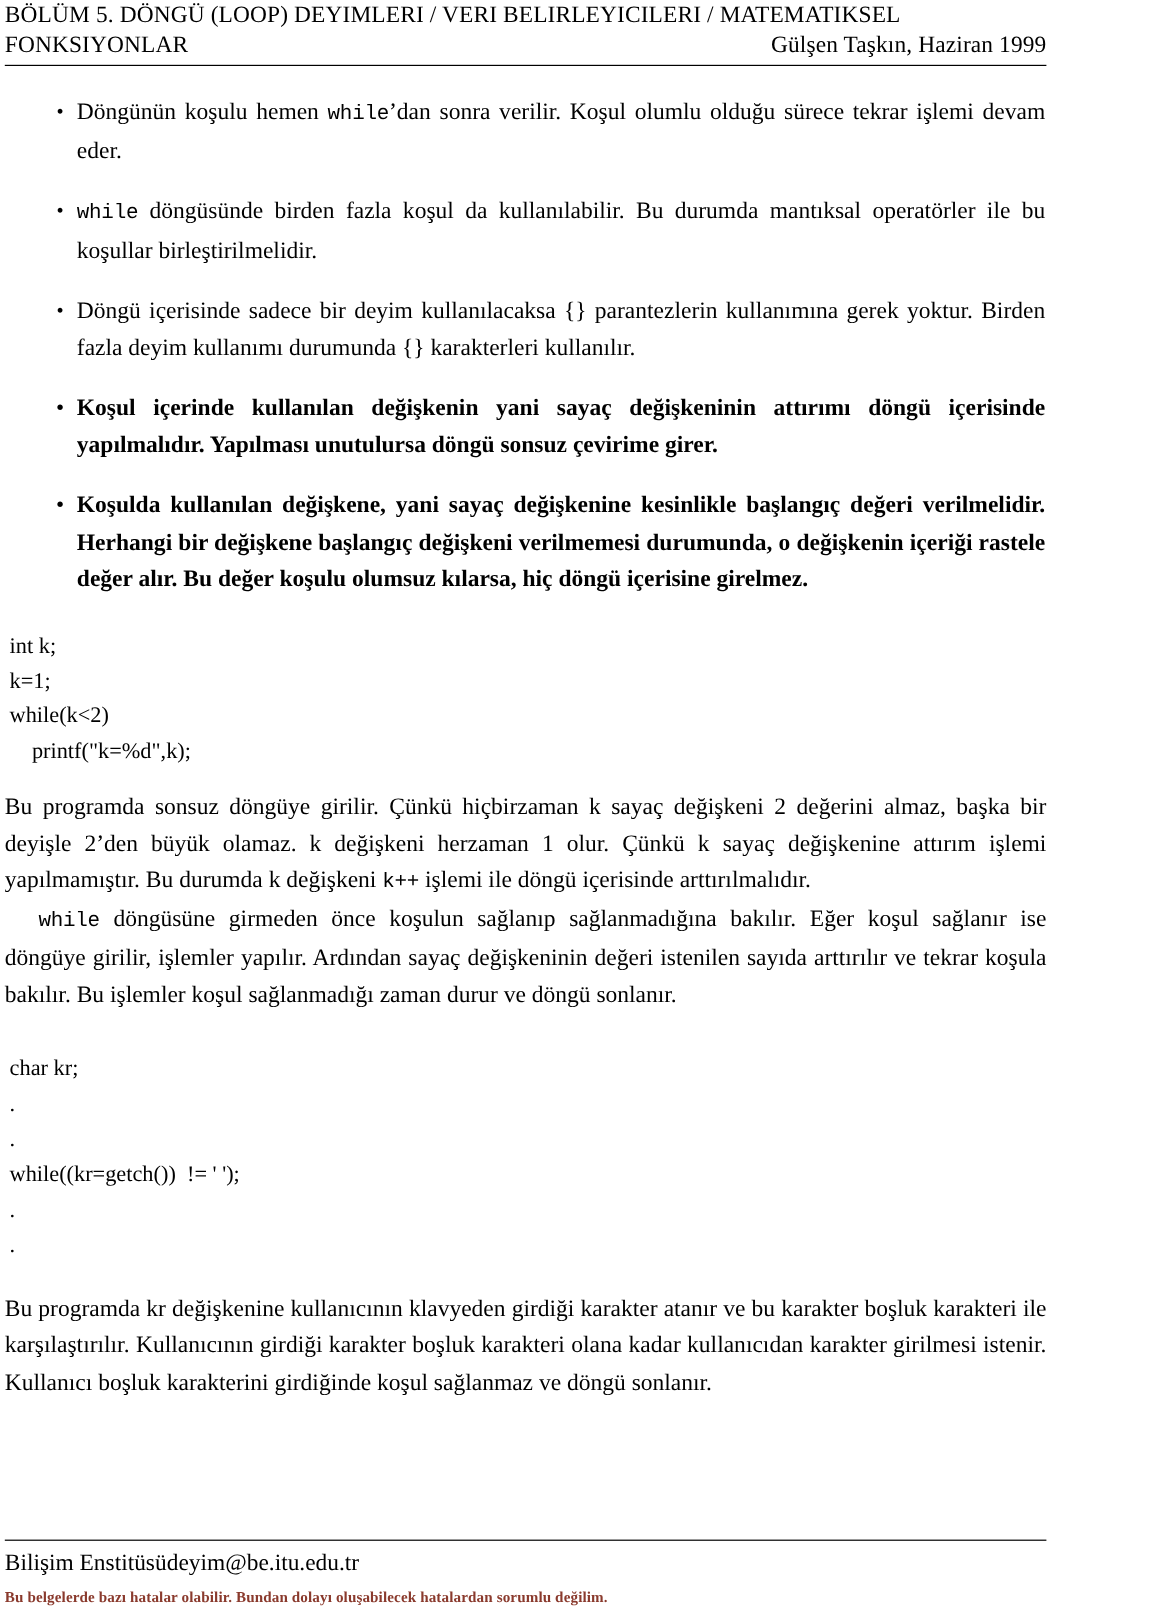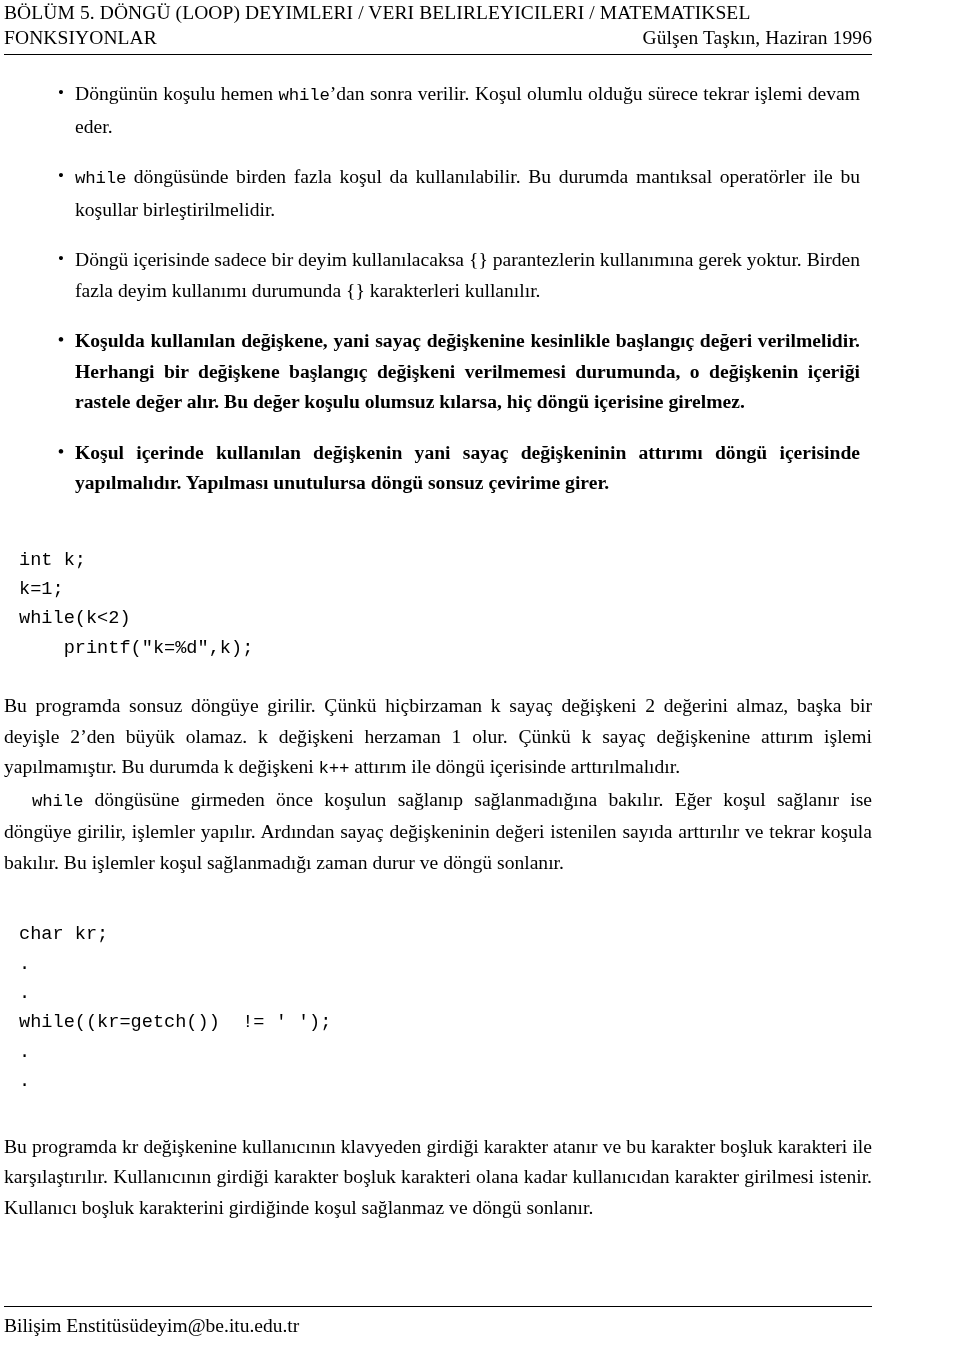--- a/index.html
+++ b/index.html
@@ -56,21 +56,21 @@
 
   
   .body-area {
     margin-top: 24px;
     font-size: 19.6px;
     line-height: 30.5px;
   }
 
   ul.bullets {
     list-style: none;
-    margin: 12px;
+    margin: 1px;
     padding: 0;
   }
   ul.bullets > li {
     position: relative;
     padding-left: 59px;
     margin: 0 0 20px 0;
     text-align: justify;
     text-justify: inter-word;
   }
   ul.bullets > li::before {
@@ -88,24 +88,24 @@
     margin-bottom: 0;
   }
 
   code, .mono {
     font-family: "Liberation Mono", "DejaVu Sans Mono", monospace;
     font-size: 17.4px;
     letter-spacing: -0.2px;
   }
 
   pre.codeblock {
-    font-family: Liberation Mono, monospace;
+    font-family: Liberation Serif, serif;
     font-size: 18.6px;
     line-height: 29.4px;
-    margin: 15px;
+    margin: 4px;
     padding: 0;
     white-space: pre;
     color: #000;
   }
 
   p.para {
     margin: 0;
     text-align: justify;
     text-justify: inter-word;
   }
@@ -153,45 +153,45 @@
 <body>
 
 <div class="page">
 
   <div class="runhead">
     <div class="runhead-row">
       <span class="runhead-left">BÖLÜM 5.  DÖNGÜ (LOOP) DEYIMLERI / VERI BELIRLEYICILERI / MATEMATIKSEL</span>
     </div>
     <div class="runhead-row2">
       <span>FONKSIYONLAR</span>
-      <span>Gülşen Taşkın, Haziran 1996</span>
+      <span>Gülşen Taşkın, Haziran 1999</span>
     </div>
     <hr class="rule">
   </div>
 
   <div class="body-area">
 
     <ul class="bullets" id="bullet-list">
         <li><span>Döngünün koşulu hemen </span><span class="mono">while</span><span>’dan sonra verilir. Koşul olumlu olduğu sürece tekrar işlemi devam eder.</span></li>
         <li><span class="mono">while</span><span> döngüsünde birden fazla koşul da kullanılabilir. Bu durumda mantıksal operatörler ile bu koşullar birleştirilmelidir.</span></li>
         <li><span>Döngü içerisinde sadece bir deyim kullanılacaksa {} parantezlerin kullanımına gerek yoktur. Birden fazla deyim kullanımı durumunda {} karakterleri kullanılır.</span></li>
+        <li class="bold"><span>Koşul içerinde kullanılan değişkenin yani sayaç değişkeninin attırımı döngü içerisinde yapılmalıdır. Yapılması unutulursa döngü sonsuz çevirime girer.</span></li>
         <li class="bold"><span>Koşulda kullanılan değişkene, yani sayaç değişkenine kesinlikle başlangıç değeri verilmelidir. Herhangi bir değişkene başlangıç değişkeni verilmemesi durumunda, o değişkenin içeriği rastele değer alır. Bu değer koşulu olumsuz kılarsa, hiç döngü içerisine girelmez.</span></li>
-        <li class="bold"><span>Koşul içerinde kullanılan değişkenin yani sayaç değişkeninin attırımı döngü içerisinde yapılmalıdır. Yapılması unutulursa döngü sonsuz çevirime girer.</span></li>
       </ul>
 
     <div class="gap-md"></div>
 
     <pre class="codeblock">int k;
 k=1;
 while(k&lt;2)
     printf("k=%d",k);</pre>
 
     <div class="gap-sm"></div>
 
-    <p class="para" id="para1"><span>Bu programda sonsuz döngüye girilir. Çünkü hiçbirzaman k sayaç değişkeni 2 değerini almaz, başka bir deyişle 2’den büyük olamaz. k değişkeni herzaman 1 olur. Çünkü k sayaç değişkenine attırım işlemi yapılmamıştır. Bu durumda k değişkeni </span><span class="mono">k++</span><span> attırım ile döngü içerisinde arttırılmalıdır.</span></p>
+    <p class="para" id="para1"><span>Bu programda sonsuz döngüye girilir. Çünkü hiçbirzaman k sayaç değişkeni 2 değerini almaz, başka bir deyişle 2’den büyük olamaz. k değişkeni herzaman 1 olur. Çünkü k sayaç değişkenine attırım işlemi yapılmamıştır. Bu durumda k değişkeni </span><span class="mono">k++</span><span> işlemi ile döngü içerisinde arttırılmalıdır.</span></p>
 
     <p class="para indent" id="para2"><span class="mono">while</span><span> döngüsüne girmeden önce koşulun sağlanıp sağlanmadığına bakılır. Eğer koşul sağlanır ise döngüye girilir, işlemler yapılır. Ardından sayaç değişkeninin değeri istenilen sayıda arttırılır ve tekrar koşula bakılır. Bu işlemler koşul sağlanmadığı zaman durur ve döngü sonlanır.</span></p>
 
     <div class="gap-lg"></div>
 
     <pre class="codeblock">char kr;
 .
 .
 while((kr=getch())  != ' ');
 .
@@ -202,15 +202,16 @@
     <p class="para" id="para3"><span>Bu programda kr değişkenine kullanıcının klavyeden girdiği karakter atanır ve bu karakter boşluk karakteri ile karşılaştırılır. Kullanıcının girdiği karakter boşluk karakteri olana kadar kullanıcıdan karakter girilmesi istenir. Kullanıcı boşluk karakterini girdiğinde koşul sağlanmaz ve döngü sonlanır.</span></p>
 
   </div>
 
   <div class="footer-wrap">
     <hr class="footer-rule">
     <div class="footer-row">
       <span class="footer-left">Bilişim Enstitüsü</span>
       <span class="footer-right">deyim@be.itu.edu.tr</span>
     </div>
+    <div class="disclaimer" style="color: rgb(138, 58, 45);">Bu belgelerde bazı hatalar olabilir. Bundan dolayı oluşabilecek hatalardan sorumlu değilim.</div>
   </div>
 
 </div>
 
 </body></html>

